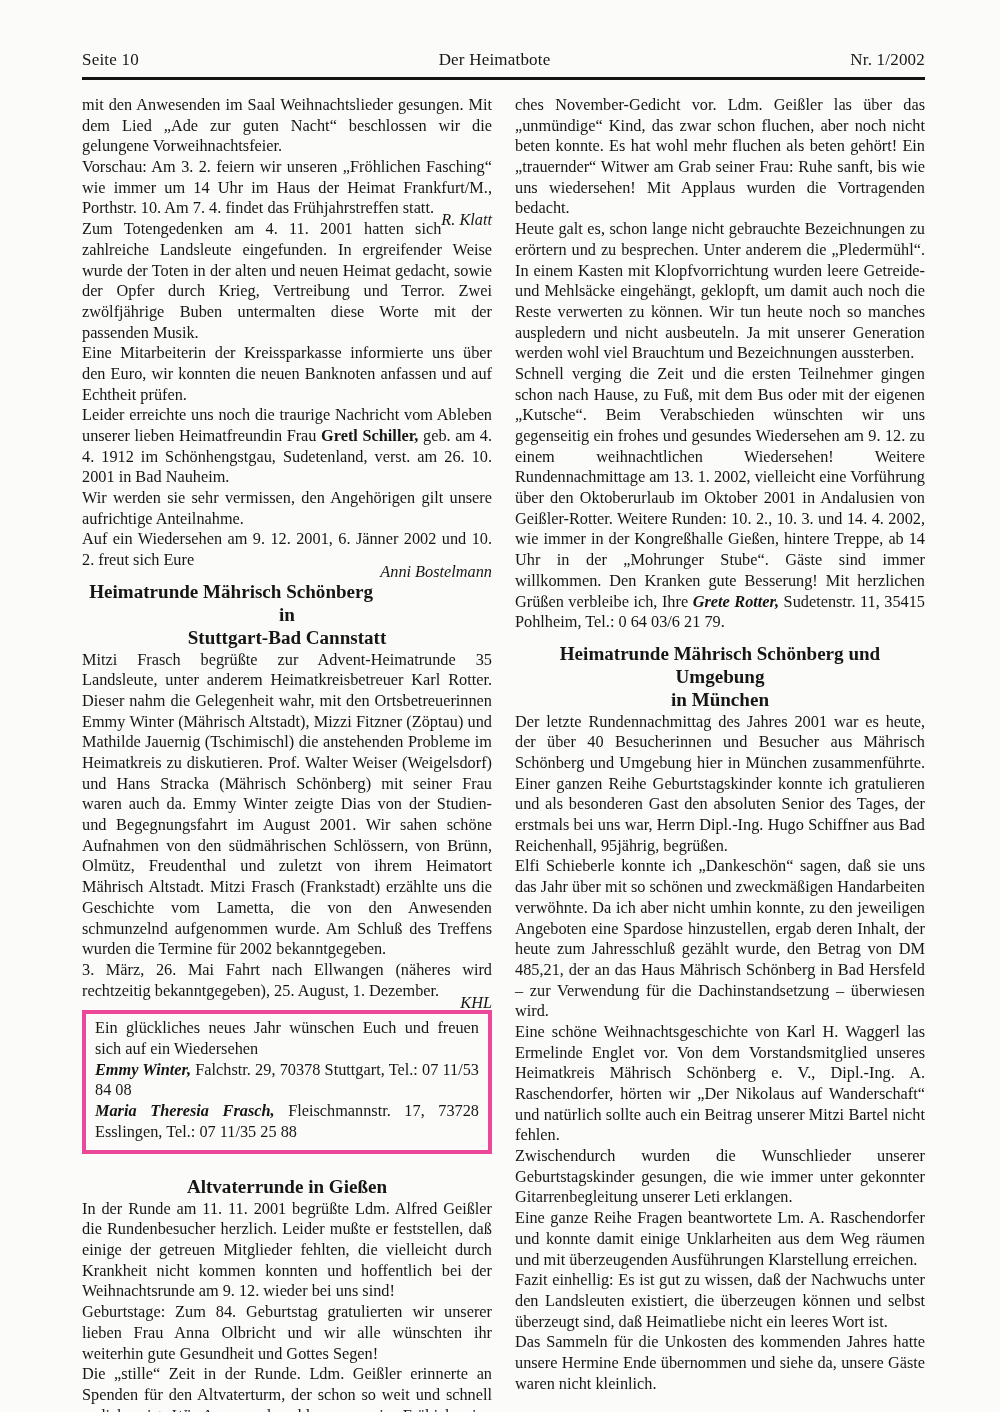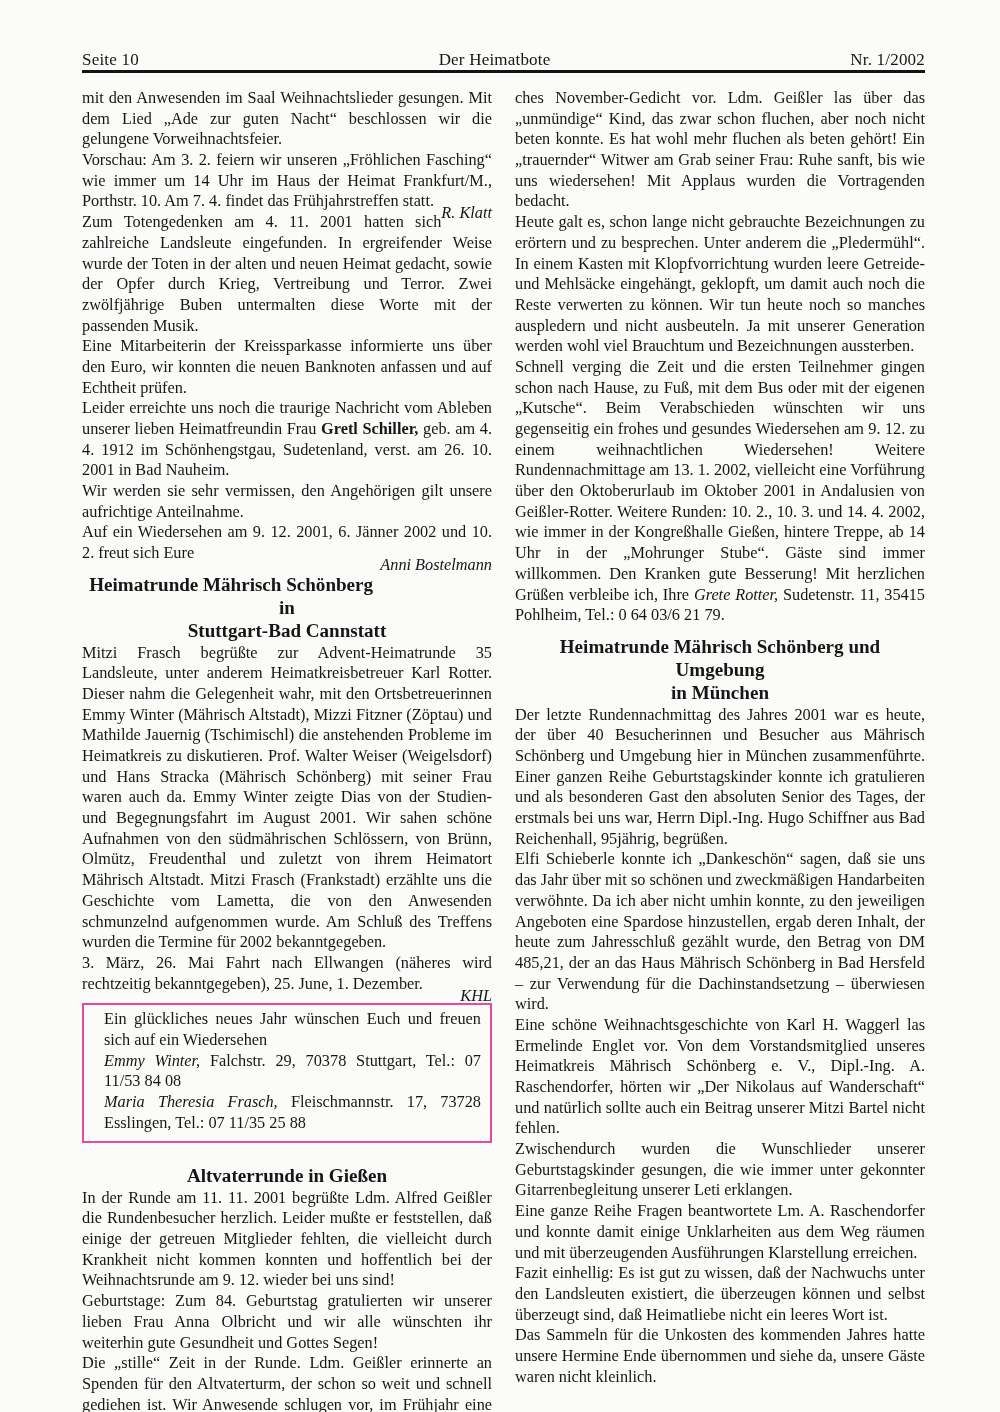--- a/index.html
+++ b/index.html
@@ -8,38 +8,38 @@
     width: 1000px; height: 1412px;
     background: #fbfbf9;
     color: #161616;
     font-family: "Liberation Serif", "DejaVu Serif", serif;
   }
   .sheet { padding: 50px 75px 0 82px; }
 
   .page-header {
     display: flex; justify-content: space-between; align-items: flex-start;
     font-size: 17px; letter-spacing: 0.2px;
-    border-bottom: 3.5px solid #141414;
+    padding-bottom: 7px; border-bottom: 3.5px solid #141414;
   }
   .page-header .title { flex: 1; text-align: center; }
 
   .columns { display: flex; gap: 23px; margin-top: 15px; }
   .col { flex: 1; min-width: 0; text-align: justify; font-size: 16.3px; line-height: 1.27; hyphens: auto; }
 
   p.para { margin: 0; }
   .heading { text-align: center; font-weight: bold; margin: 9px 0 0 0; line-height: 1.22; }
   .heading .hline { display: block; }
 
   .sig { float: right; font-style: italic; margin-top: 12px; }
-  .i { font-style: italic; }
+  .i { font-style: italic; font-weight: bold; }
   .b { font-weight: bold; }
 
   .notice-box {
-    border: 2px solid #ec4899;
-    padding: 4px 9px 8px 20px;
+    border: 4px solid #ec4899;
+    padding: 4px 9px 8px 9px;
     margin: 9px 0 21px 0;
   }
 </style>
 </head>
 <body>
 
 <div class="sheet">
 
   <header class="page-header">
     <span>Seite 10</span>
@@ -58,21 +58,21 @@
       <p class="para"><span>Eine Mitarbeiterin der Kreissparkasse informierte uns über den Euro, wir konnten die neuen Banknoten anfassen und auf Echtheit prüfen.</span></p>
       <p class="para"><span>Leider erreichte uns noch die traurige Nachricht vom Ableben unserer lieben Heimatfreundin Frau </span><span class="b">Gretl Schiller,</span><span> geb. am 4. 4. 1912 im Schönhengstgau, Sudetenland, verst. am 26. 10. 2001 in Bad Nauheim.</span></p>
       <p class="para"><span>Wir werden sie sehr vermissen, den Angehörigen gilt unsere aufrichtige Anteilnahme.</span></p>
       <p class="para"><span>Auf ein Wiedersehen am 9. 12. 2001, 6. Jänner 2002 und 10. 2. freut sich Eure</span> <span class="sig">Anni Bostelmann</span></p>
 
       <h3 class="heading">
           <span class="hline">Heimatrunde Mährisch Schönberg in</span>
           <span class="hline">Stuttgart-Bad Cannstatt</span>
         </h3>
       <p class="para"><span>Mitzi Frasch begrüßte zur Advent-Heimatrunde 35 Landsleute, unter anderem Heimatkreisbetreuer Karl Rotter. Dieser nahm die Gelegenheit wahr, mit den Ortsbetreuerinnen Emmy Winter (Mährisch Altstadt), Mizzi Fitzner (Zöptau) und Mathilde Jauernig (Tschimischl) die anstehenden Probleme im Heimatkreis zu diskutieren. Prof. Walter Weiser (Weigelsdorf) und Hans Stracka (Mährisch Schönberg) mit seiner Frau waren auch da. Emmy Winter zeigte Dias von der Studien- und Begegnungsfahrt im August 2001. Wir sahen schöne Aufnahmen von den südmährischen Schlössern, von Brünn, Olmütz, Freudenthal und zuletzt von ihrem Heimatort Mährisch Altstadt. Mitzi Frasch (Frankstadt) erzählte uns die Geschichte vom Lametta, die von den Anwesenden schmunzelnd aufgenommen wurde. Am Schluß des Treffens wurden die Termine für 2002 bekanntgegeben.</span></p>
-      <p class="para"><span>3. März, 26. Mai Fahrt nach Ellwangen (näheres wird rechtzeitig bekanntgegeben), 25. June, 1. Dezember.</span> <span class="sig">KHL</span></p>
+      <p class="para"><span>3. März, 26. Mai Fahrt nach Ellwangen (näheres wird rechtzeitig bekanntgegeben), 25. August, 1. Dezember.</span> <span class="sig">KHL</span></p>
 
       <div class="notice-box">
         <p class="para"><span>Ein glückliches neues Jahr wünschen Euch und freuen sich auf ein Wiedersehen</span></p>
         <p class="para"><span class="i">Emmy Winter,</span><span> Falchstr. 29, 70378 Stuttgart, Tel.: 07 11/53 84 08</span></p>
         <p class="para"><span class="i">Maria Theresia Frasch,</span><span> Fleischmannstr. 17, 73728 Esslingen, Tel.: 07 11/35 25 88</span></p>
       </div>
 
       <h3 class="heading">
           <span class="hline">Altvaterrunde in Gießen</span>
         </h3>

